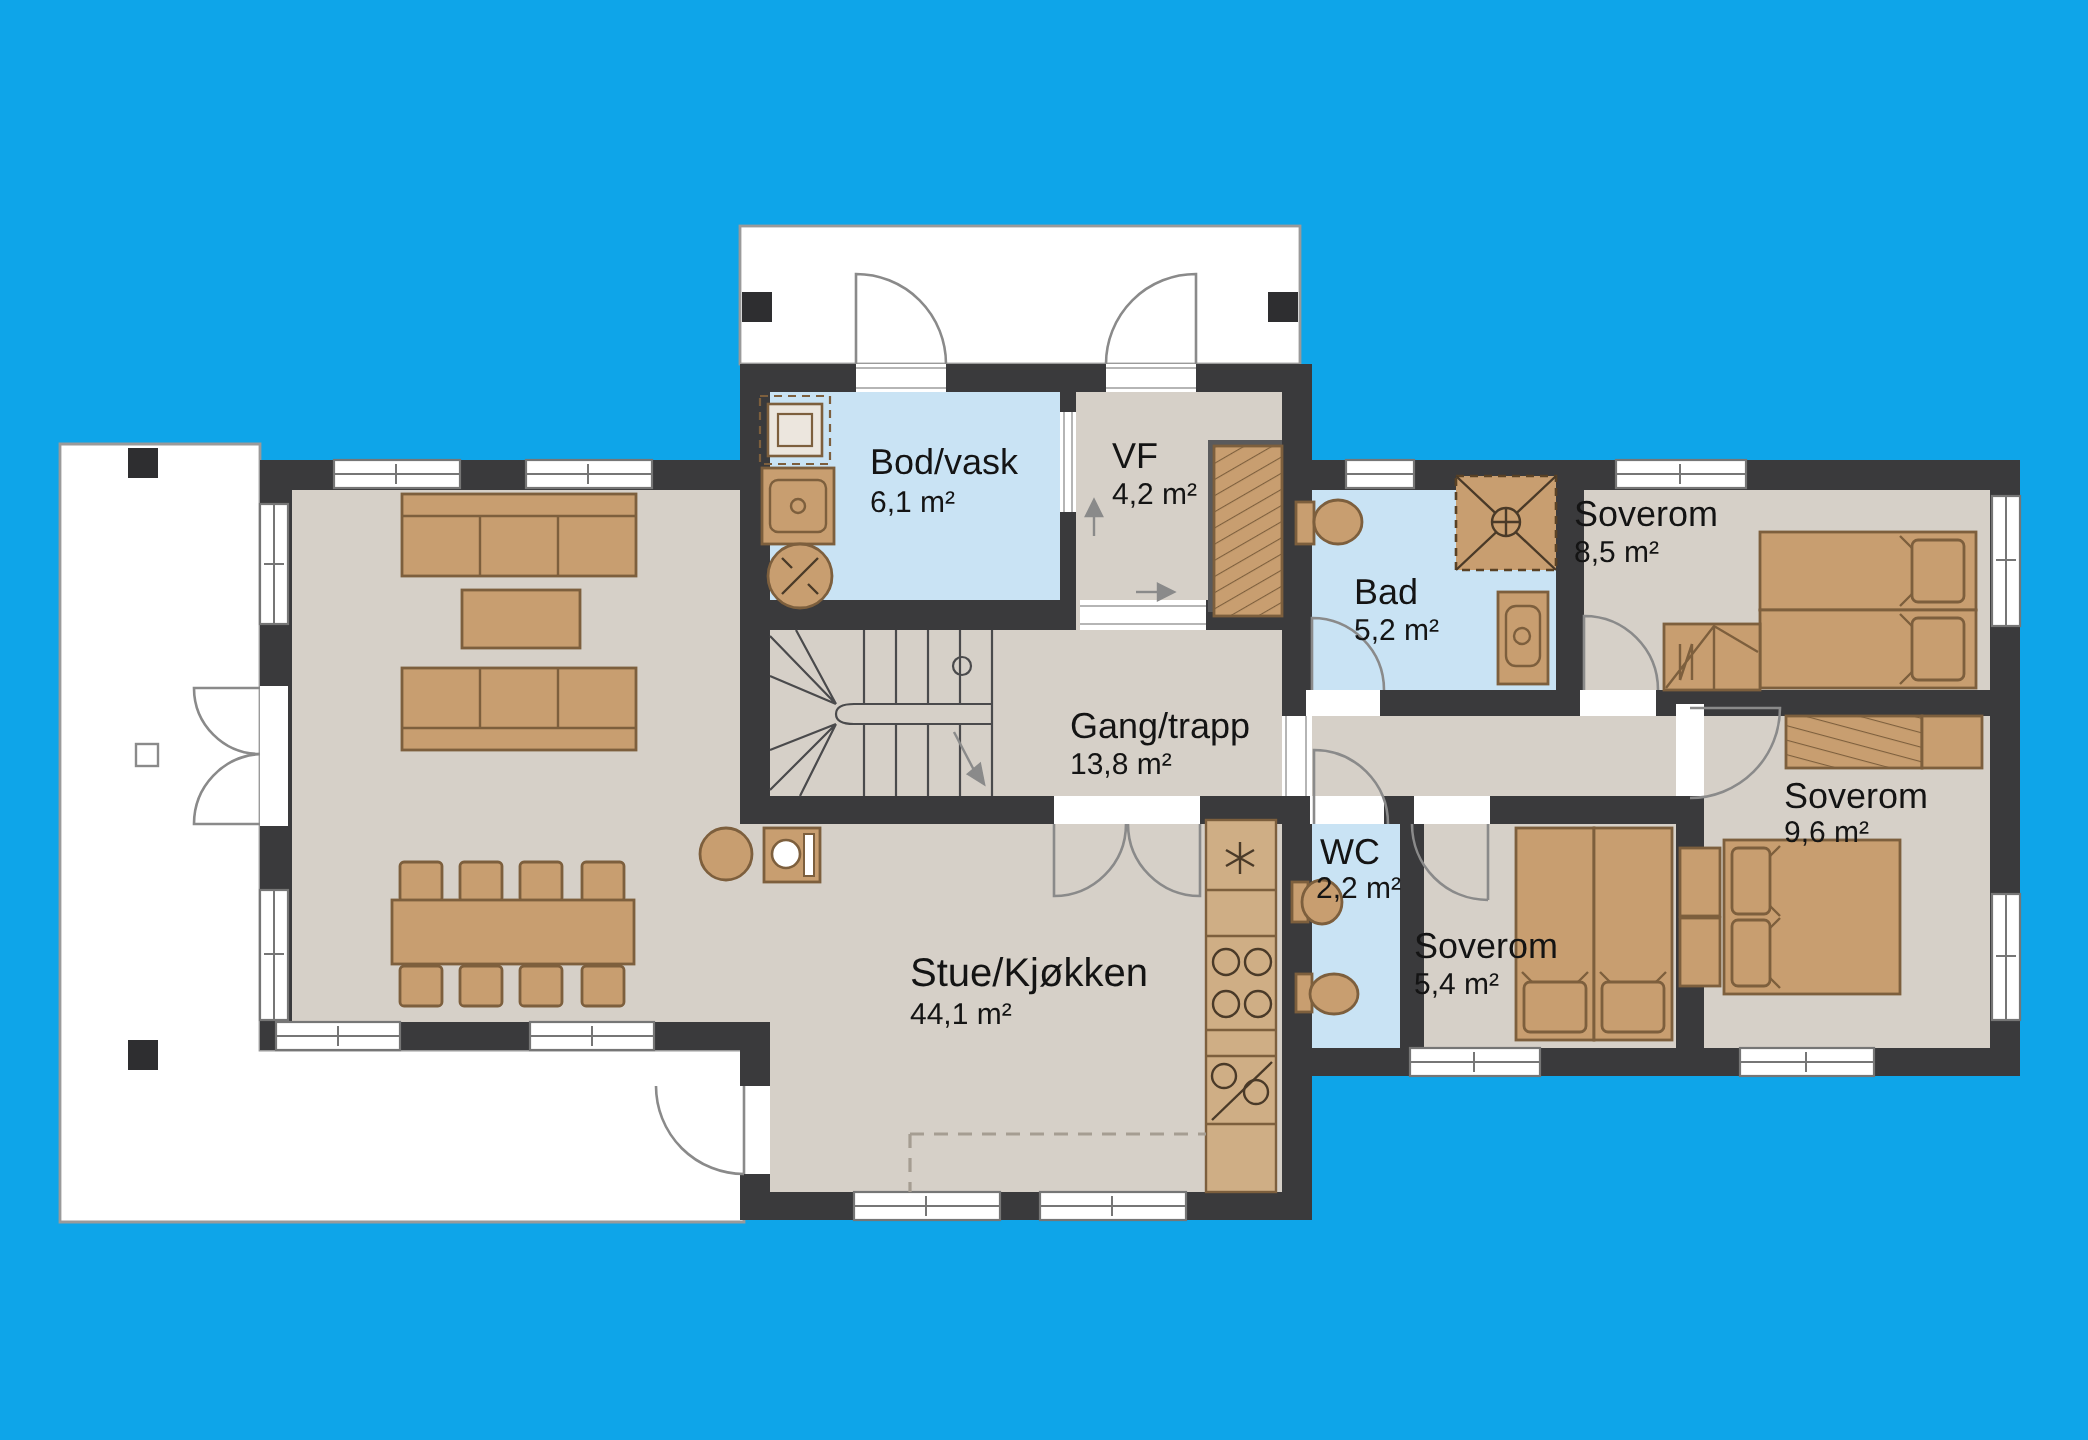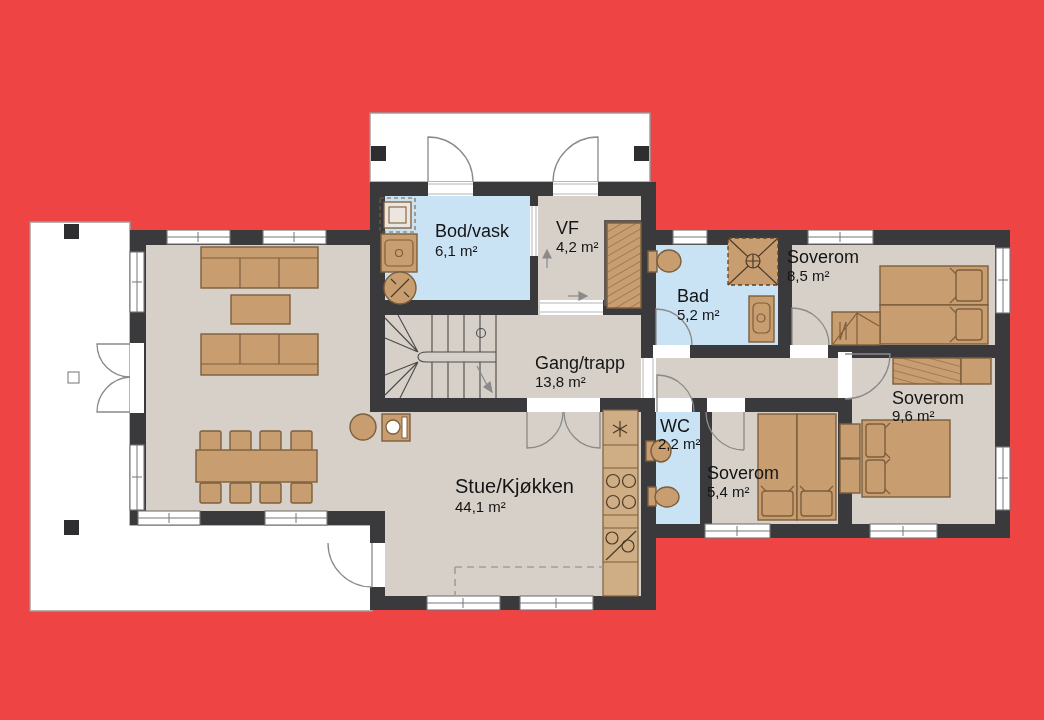--- a/index.html
+++ b/index.html
@@ -1,16 +1,16 @@
 <!DOCTYPE html>
 <html><head>
 <meta charset="utf-8">
 <style>
   html,body{margin:0;padding:0;background:#fff;}
-  #stage{position:relative;width:1044px;height:720px;background:#ef4444;overflow:hidden;
+  #stage{position:relative;width:1044px;height:720px;background:#0ea5e9;overflow:hidden;
          font-family:"Liberation Sans",sans-serif;}
   svg{display:block}
   .wall{fill:#3a3a3c;}
   .thinwall{fill:#5a5a5c;}
   .floor{fill:#d6d0c8;}
   .wet{fill:#c9e3f4;}
   .furn{fill:#c89e70;stroke:#7d5f3d;stroke-width:1.4;}
   .furnl{fill:#cfae85;stroke:#7d5f3d;stroke-width:1.2;}
   .ln{stroke:#7d5f3d;stroke-width:1.2;fill:none;}
   .dk{stroke:#4a3a28;stroke-width:1.2;fill:none;}

